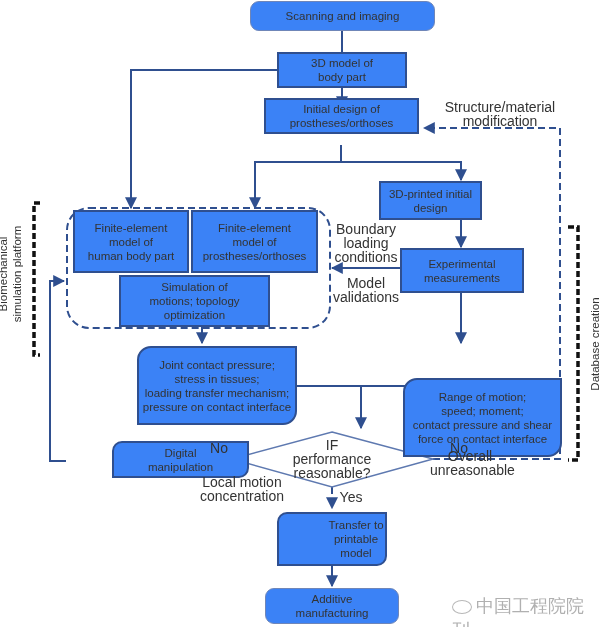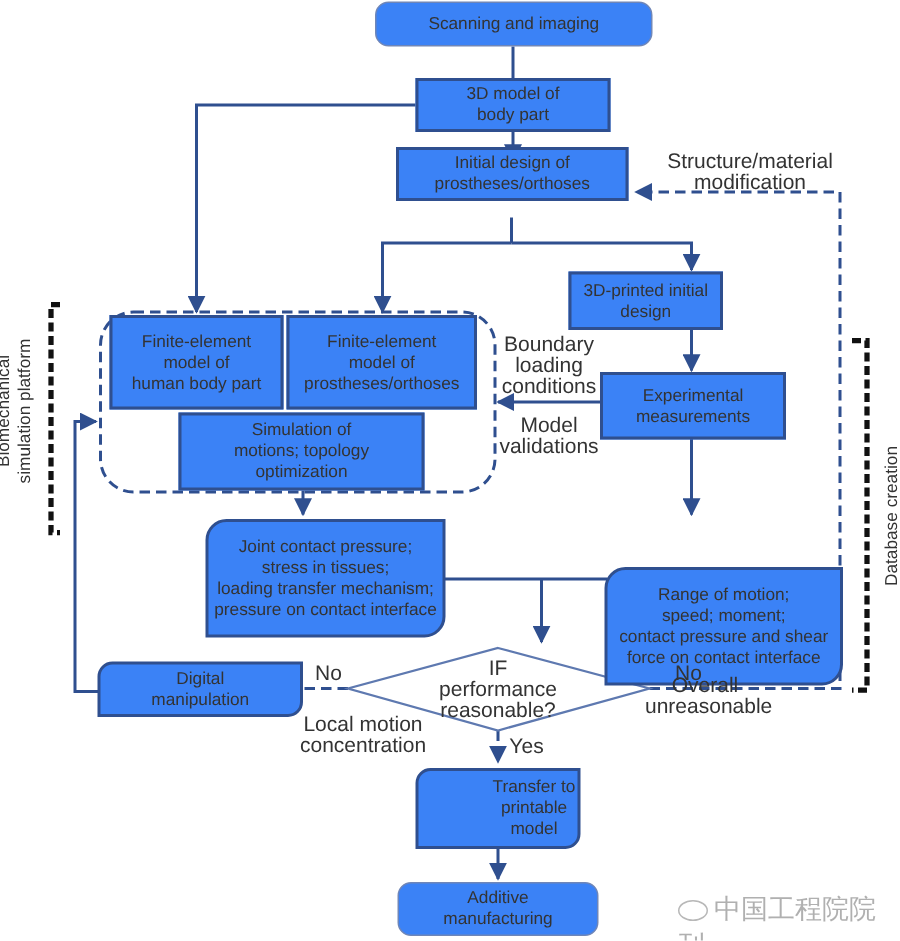--- a/index.html
+++ b/index.html
@@ -4,21 +4,21 @@
 <style>
   html, body { margin: 0; padding: 0; background: #ffffff; }
   body { width: 600px; height: 627px; position: relative; overflow: hidden;
          font-family: "Liberation Sans", sans-serif; color: #333; }
   #canvas { position: absolute; left: 0; top: 0; width: 600px; height: 627px; }
   .box { position: absolute; box-sizing: border-box; border: 2.5px solid #2f4f8f;
          background: #3b82f6; display: flex; align-items: center; justify-content: center;
          text-align: center; font-size: 11.5px; line-height: 14px; color: #333; white-space: pre-line; }
   .box.soft { border: 1.5px solid #6f86b8; border-radius: 9px; }
   .box.snip { border-radius: 14px 0 14px 0; }
-  .box.snip-r { border-radius: 0 0 14px 0; }
+  .box.snip-r { border-radius: 0 0 14px 0; margin-left: 47px; }
   .box.snip-tl { border-radius: 10px 0 10px 0; }
   .lbl { position: absolute; font-size: 14px; line-height: 14px; color: #333; text-align: center; white-space: pre-line; }
   .vlbl { position: absolute; font-size: 11.5px; line-height: 14px; color: #333; white-space: pre-line;
           text-align: center; transform-origin: center center; }
   .wm { position: absolute; font-size: 18px; color: #b0b0b0; }
 </style>
 </head>
 <body>
 
 <svg id="canvas" viewBox="0 0 600 627" xmlns="http://www.w3.org/2000/svg">
@@ -74,21 +74,21 @@
 <div class="box" style="left:277px;top:52px;width:130px;height:36px;">3D model of
 body part</div>
 <div class="box" style="left:264px;top:98px;width:155px;height:36px;">Initial design of
 prostheses/orthoses</div>
 <div class="box" style="left:73px;top:210px;width:116px;height:63px;">Finite-element
 model of
 human body part</div>
 <div class="box" style="left:191px;top:210px;width:127px;height:63px;">Finite-element
 model of
 prostheses/orthoses</div>
-<div class="box" style="left:119px;top:275px;width:164px;height:52px;">Simulation of
+<div class="box" style="left:119px;top:275px;width:151px;height:52px;">Simulation of
 motions; topology
 optimization</div>
 <div class="box" style="left:379px;top:181px;width:103px;height:39px;">3D-printed initial
 design</div>
 <div class="box" style="left:400px;top:248px;width:124px;height:45px;">Experimental
 measurements</div>
 <div class="box snip" style="left:137px;top:346px;width:160px;height:79px;">Joint contact pressure;
 stress in tissues;
 loading transfer mechanism;
 pressure on contact interface</div>

